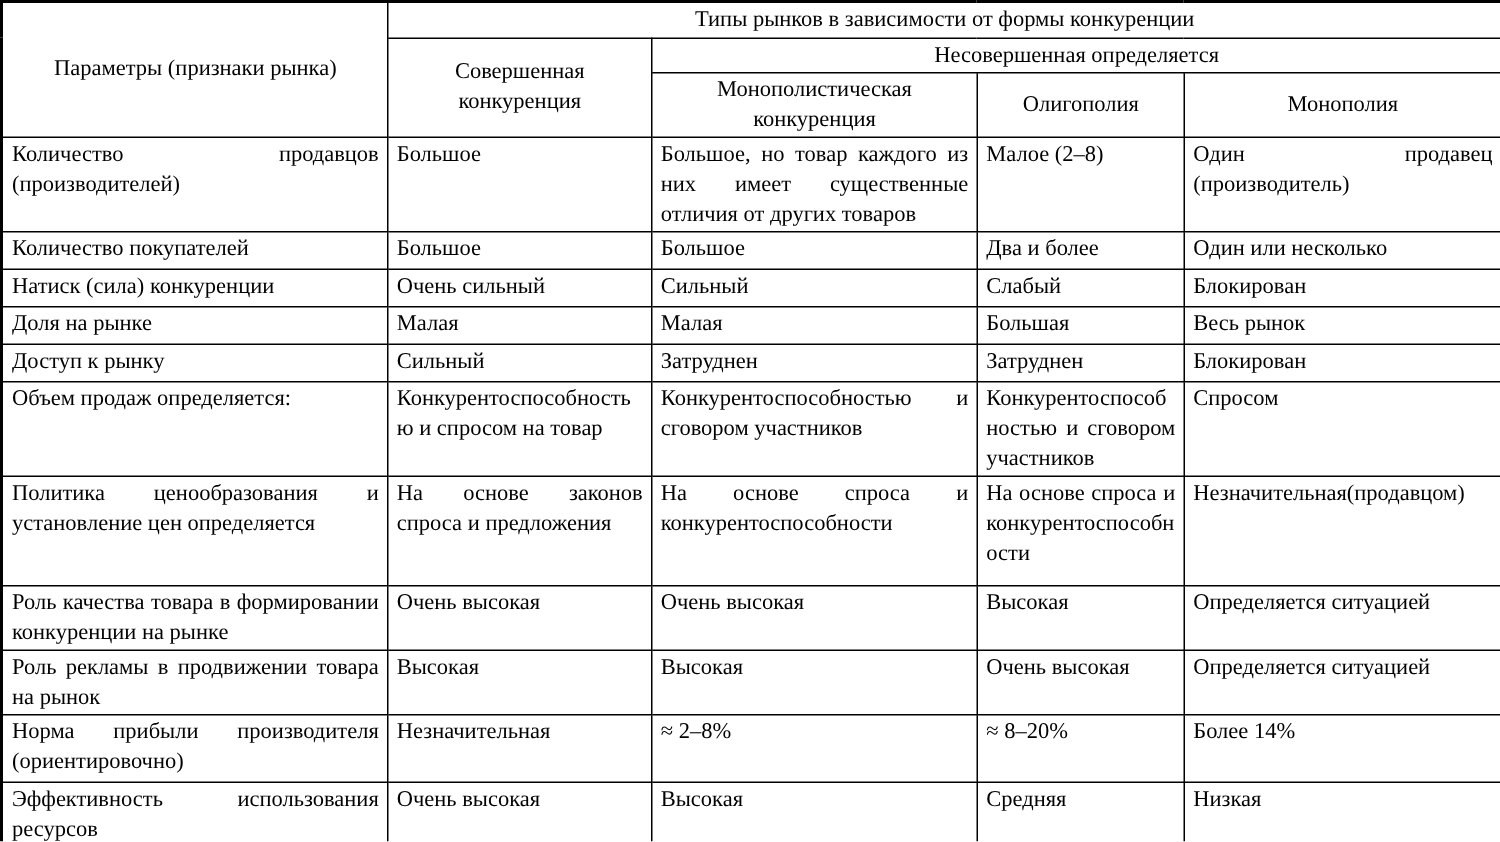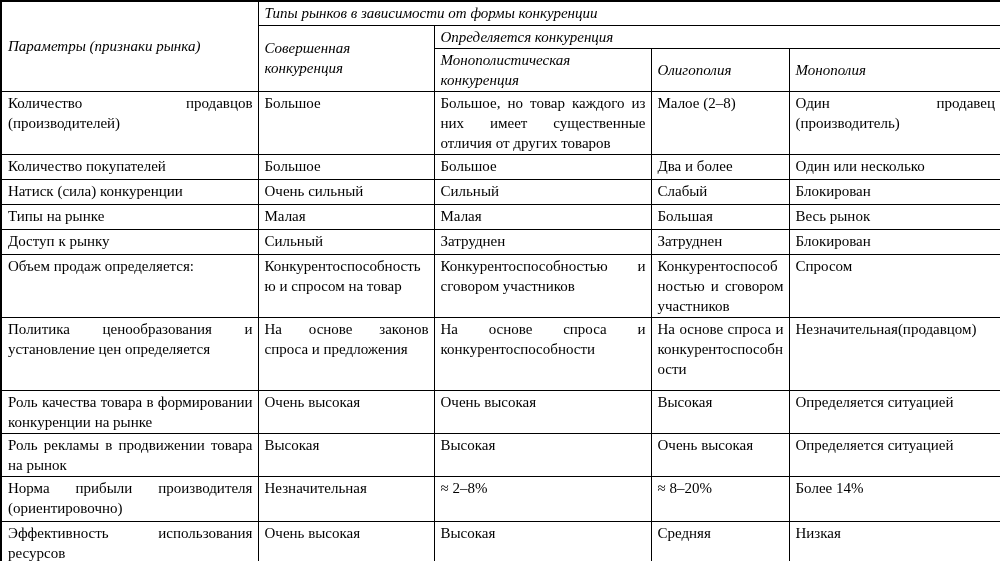--- a/index.html
+++ b/index.html
@@ -26,24 +26,23 @@
     border: 2px solid #000000;
     font-size: 15px;
     line-height: 20px;
   }
   table.market-table td {
     border: 1px solid #000000;
     padding: 1px 5px 1px 6px;
     overflow: hidden;
   }
   td.hdr {
-    text-align: left;
+    text-align: center;
     vertical-align: middle;
     padding: 1px 4px;
-    font-style: italic;
   }
   td.body-cell {
     vertical-align: top;
     text-align: justify;
     hyphens: auto;
     -webkit-hyphens: auto;
     overflow-wrap: break-word;
     word-break: break-word;
   }
   td.param {
@@ -66,21 +65,21 @@
       <col style="width:212px">
     </colgroup>
     <tbody>
 
       <tr style="height:24px">
         <td class="hdr" rowspan="3">Параметры (признаки рынка)</td>
         <td class="hdr" colspan="4">Типы рынков в зависимости от формы конкуренции</td>
       </tr>
       <tr style="height:23px">
         <td class="hdr" rowspan="2">Совершенная конкуренция</td>
-        <td class="hdr" colspan="3">Определяется конкуренция</td>
+        <td class="hdr" colspan="3">Несовершенная определяется</td>
       </tr>
       <tr style="height:41px">
         <td class="hdr">Монополистическая конкуренция</td>
         <td class="hdr">Олигополия</td>
         <td class="hdr">Монополия</td>
       </tr>
 
       <tr style="height:62px">
         <td class="param">Количество продавцов (производителей)</td>
         <td class="body-cell">Большое</td>
@@ -96,21 +95,21 @@
         <td class="body-cell">Один или несколько</td>
       </tr>
       <tr style="height:25px">
         <td class="param">Натиск (сила) конкуренции</td>
         <td class="body-cell">Очень сильный</td>
         <td class="body-cell">Сильный</td>
         <td class="body-cell">Слабый</td>
         <td class="body-cell">Блокирован</td>
       </tr>
       <tr style="height:25px">
-        <td class="param">Типы на рынке</td>
+        <td class="param">Доля на рынке</td>
         <td class="body-cell">Малая</td>
         <td class="body-cell">Малая</td>
         <td class="body-cell">Большая</td>
         <td class="body-cell">Весь рынок</td>
       </tr>
       <tr style="height:25px">
         <td class="param">Доступ к рынку</td>
         <td class="body-cell">Сильный</td>
         <td class="body-cell">Затруднен</td>
         <td class="body-cell">Затруднен</td>

